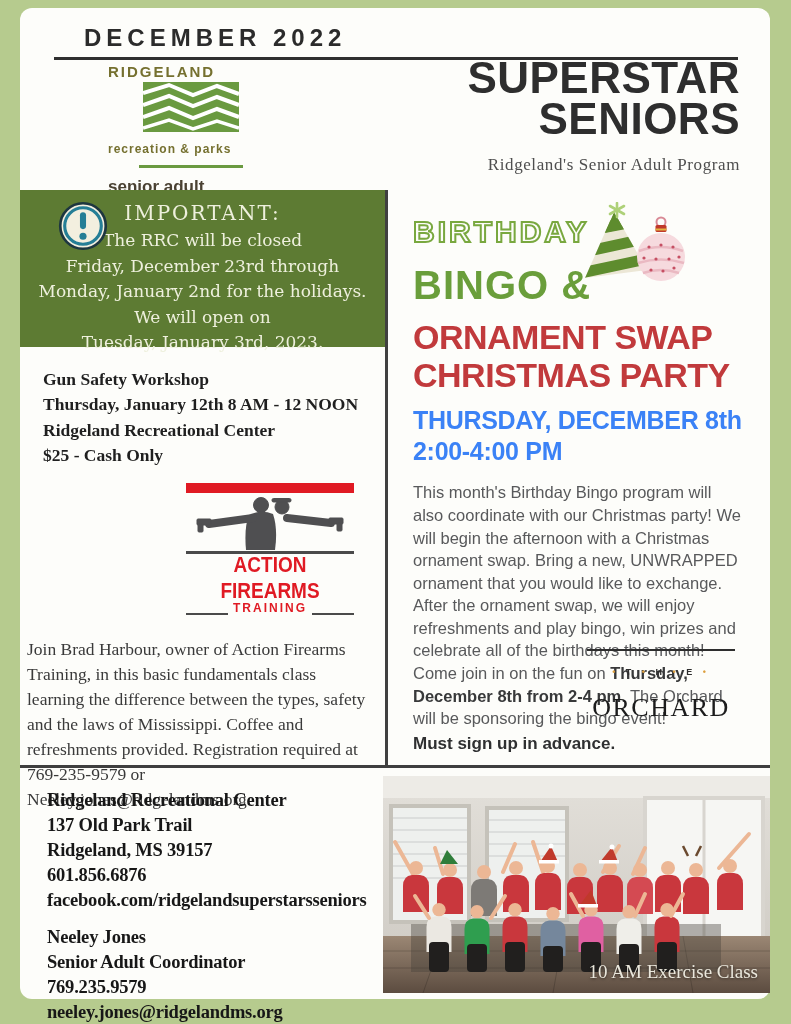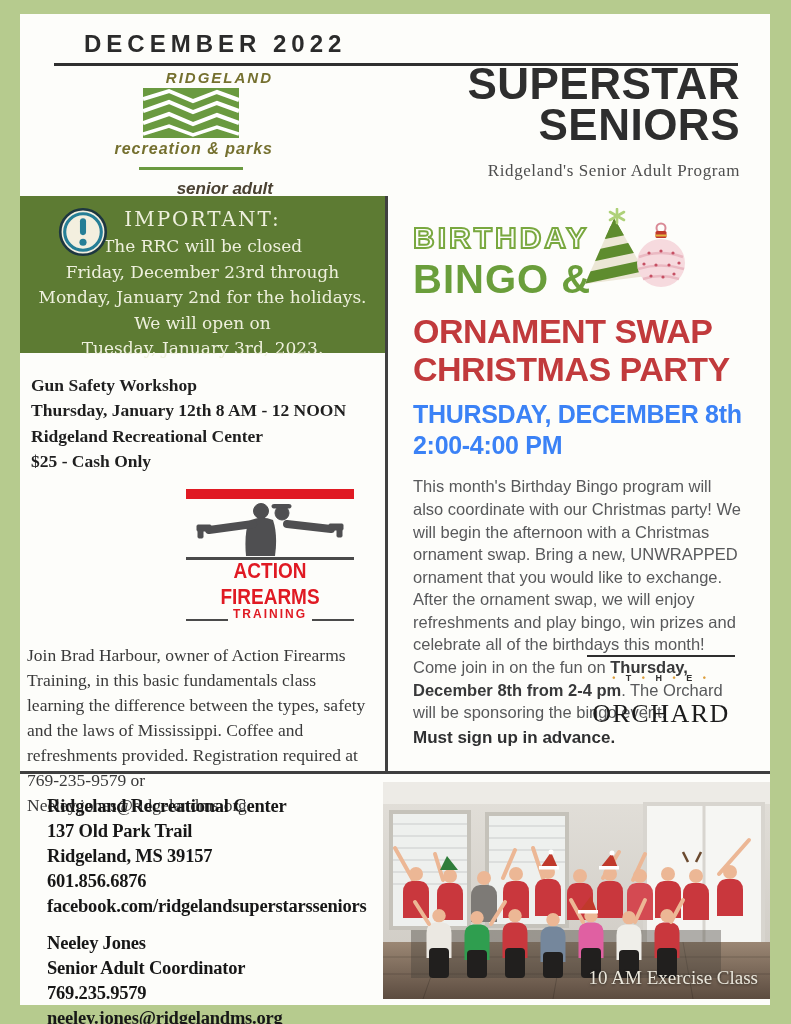--- a/index.html
+++ b/index.html
@@ -4,40 +4,41 @@
 <style>
   * { margin:0; padding:0; box-sizing:border-box; }
   html,body { width:791px; height:1024px; }
   body {
     background:#b6cb8e;
     position:relative;
     font-family:"Liberation Sans", sans-serif;
     overflow:hidden;
   }
   .page {
-    position:absolute; left:20px; top:14px;
+    position:absolute; left:20px; top:8px;
     width:750px; height:991px;
     background:#fdfdfa;
+    border-radius:12px;
   }
 
   
   .header { position:relative; height:182px; }
   .issue {
     position:absolute; left:64px; top:16px;
     font-size:24px; font-weight:800; letter-spacing:5px; color:#2b2b2b;
   }
   .header-rule {
     position:absolute; left:34px; top:49px; width:684px; height:3px; background:#2f2f2f;
   }
   .logo-block {
-    position:absolute; left:88px; top:55px; width:165px; text-align:right;font-style:italic;
+    position:absolute; left:88px; top:55px; width:165px; text-align:left;
   }
   .logo-name { font-size:15px; font-weight:700; letter-spacing:2px; color:#75702f; }
   .logo-waves { margin:2px auto 0; width:96px; height:50px; display:block; }
-  .logo-dept { font-size:16px; font-weight:700; letter-spacing:1px; color:#75702f; margin-top:2px; }
+  .logo-dept { font-size:12px; font-weight:700; letter-spacing:1px; color:#75702f; margin-top:10px; }
   .logo-divider { width:104px; height:3px; background:#6a9a40; margin:9px auto 8px; }
   .logo-program { font-size:17px; font-weight:700; color:#4a4132; line-height:1.25; }
 
   .masthead { position:absolute; right:30px; top:50px; text-align:right; }
   .mast-title { font-size:44px; font-weight:800; color:#2e2e2e; line-height:0.93; letter-spacing:0.5px; }
   .mast-tag {
     margin-top:12px; font-family:"Liberation Serif", serif;
     font-size:17px; color:#4e4e4e; letter-spacing:0.6px; line-height:1.5;
   }
 
@@ -50,21 +51,21 @@
   .notice {
     background:#5d7b33; height:157px; color:#eef0dd; text-align:center;
     font-family:"DejaVu Serif", serif; padding-top:11px; position:relative;
   }
   .notice-icon { position:absolute; left:38px; top:11px; width:50px; height:50px; }
   .notice-heading { font-size:20px; letter-spacing:2px; margin-bottom:3px; }
   .notice-line { font-size:17px; line-height:1.5; }
 
   
   .workshop {
-    padding:20px 12px 0 11px;
+    padding:20px 12px 0 23px;
     font-family:"Liberation Serif", serif;
     font-weight:700; font-size:17.5px; line-height:1.45; color:#1f1f1f;
   }
   .af-logo { width:168px; margin:14px 0 6px 166px; }
   .af-bar { height:10px; background:#e01a23; }
   .af-sil { display:block; width:100%; height:58px; }
   .af-baseline { height:3px; background:#4a4a4a; }
   .af-name {
     text-align:center; color:#e01a23; font-weight:800; font-size:19px;
     letter-spacing:0px; margin-top:2px; font-family:"Liberation Sans", sans-serif;
@@ -81,21 +82,21 @@
     font-size:17.5px; line-height:1.43; color:#3a3a3a;
   }
 
   
   .party { padding:25px 0 0 25px; position:relative; height:575px; }
   .party-icons { position:absolute; left:193px; top:12px; width:105px; height:88px; }
   .word-birthday {
     font-size:30px; font-weight:800; letter-spacing:3px; color:#fdfdfa;
     -webkit-text-stroke:2px #79a83f; text-shadow:0 0 0 #79a83f;
   }
-  .word-bingo { font-size:40px; font-weight:800; color:#6a9e3b; margin-top:2px; letter-spacing:1px; }
+  .word-bingo { font-size:40px; font-weight:800; color:#6a9e3b; margin-top:14px; letter-spacing:1px; }
   .red-head { font-size:34px; font-weight:800; color:#c13a3c; line-height:1.13; letter-spacing:-0.5px; margin-top:10px; }
   .when { font-size:25px; font-weight:800; color:#3b82f6; line-height:1.25; letter-spacing:-0.3px; margin-top:10px; }
   .party-body {
     margin-top:14px; padding-right:26px;
     font-size:16.5px; line-height:1.37; color:#58595b;
   }
   .party-body strong { color:#38393a; }
   .must { font-size:17px; font-weight:700; color:#2f3031; margin-top:2px; }
   .orchard {
     position:absolute; right:32px; bottom:42px; width:148px; text-align:center;

